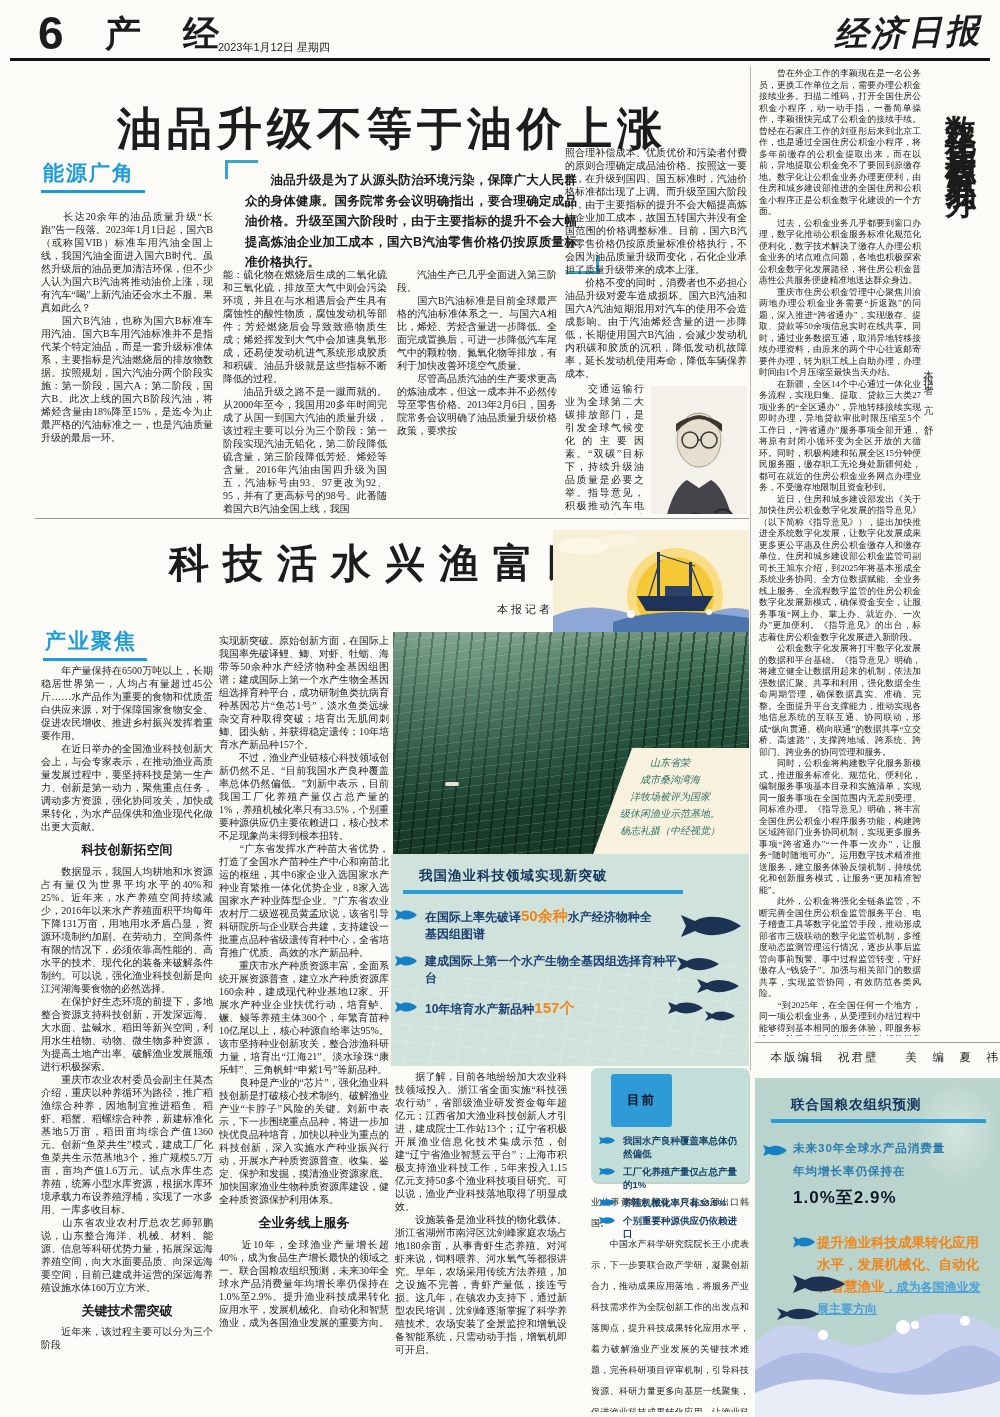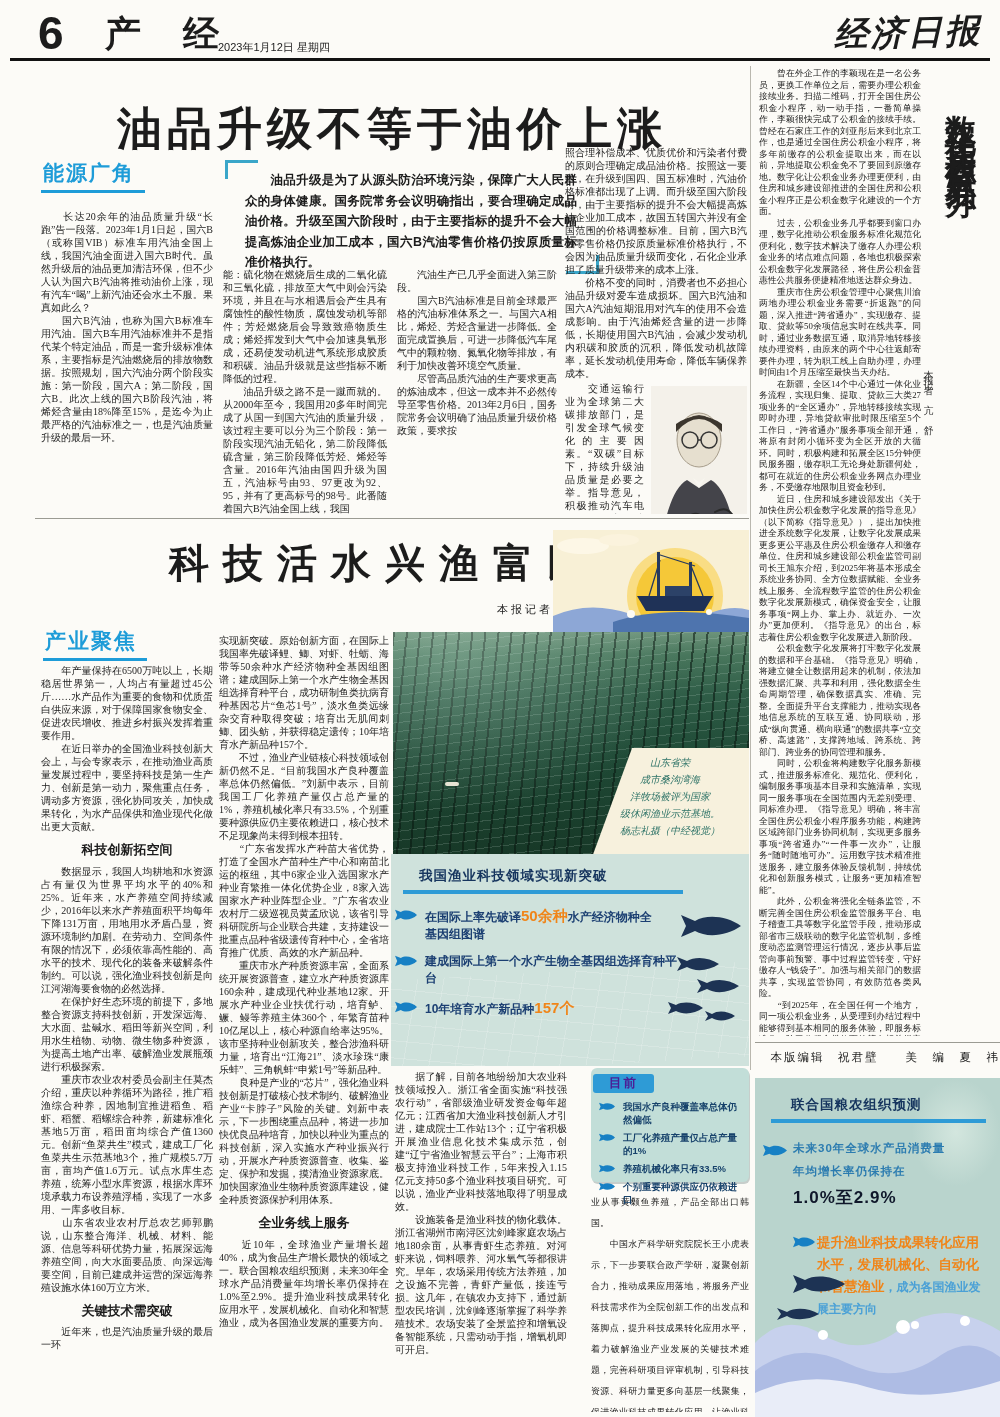--- a/index.html
+++ b/index.html
@@ -44,30 +44,30 @@
   .box-title{font:bold 13.5px/1 "Liberation Sans",sans-serif;color:#16355e;letter-spacing:1px;}
   .box-bar{height:4px;background:#2e9bd6;}
   .bullet{position:relative;padding-left:34px;font:bold 12px/17px "Liberation Sans",sans-serif;color:#1b3f72;}
   .bullet .fish{position:absolute;left:4px;top:2px;}
   .hl{color:#f08519;font-size:15px;}
   .tech-grid{position:absolute;left:0;right:0;bottom:0;height:95px;opacity:.55;background:
       repeating-linear-gradient(100deg, rgba(255,255,255,.35) 0 1px, transparent 1px 26px),
       repeating-linear-gradient(8deg, rgba(255,255,255,.35) 0 1px, transparent 1px 17px);
       transform:skewY(-3deg);}
   .now-box{background:#c2ded8;border-radius:6px;box-shadow:1px 2px 0 rgba(40,70,70,.25);}
-  .now-tab{display:inline-block;background:#2e9bd6;color:#4c1d95;font:bold 12.5px/1 "Liberation Sans",sans-serif;
-      padding:3px 16px;border-radius:3px;margin:6px 0 2px 2px;letter-spacing:2px;}
+  .now-tab{display:inline-block;background:#2e9bd6;color:#0f172a;font:bold 12.5px/1 "Liberation Sans",sans-serif;
+      padding:20px 16px;border-radius:3px;margin:6px 0 2px 20px;letter-spacing:2px;}
   .now-item{position:relative;padding-left:26px;font:bold 9.5px/13px "Liberation Sans",sans-serif;color:#17426b;margin:5px 6px 0 6px;}
   .now-item .fish{position:absolute;left:2px;top:2px;}
   .fao-box{background:#b9d4cd;overflow:hidden;position:relative;}
   .fao-box .soft{position:absolute;inset:0;background:radial-gradient(closest-side at 82% 16%, #d3e6de, transparent);}
   .fao-l1{font:bold 11.5px/1 "Liberation Sans",sans-serif;color:#2c7cb0;letter-spacing:1px;}
   .fao-hl{font:bold 17px/1 "Liberation Sans",sans-serif;color:#0f172a;letter-spacing:1px;}
   .fao-orange{font:bold 13.5px/22px "Liberation Sans",sans-serif;color:#f08519;}
-  .fao-blue{font:bold 12px/22px "Liberation Sans",sans-serif;color:#4aa0d6;}
+  .fao-blue{font:bold 12px/22px "Liberation Sans",sans-serif;color:#4aa0d6;text-decoration:underline;}
   
   .sb-text{font-size:8.8px;line-height:11.5px;text-align:justify;white-space:pre-line;overflow:hidden;}
   .sb-headline{writing-mode:vertical-rl;text-orientation:upright;
       font:bold 31px/1 "Liberation Sans",sans-serif;letter-spacing:6px;}
   .sb-byline{writing-mode:vertical-rl;text-orientation:upright;font:10px/1 "Liberation Serif",serif;letter-spacing:5px;color:#333;}
   .credits{font:11.5px/1 "Liberation Serif",serif;text-align:right;letter-spacing:2px;}
   .vline{background:#b9b7ae;width:1px;}
   .hline{background:#9b9b93;height:1px;}
 </style>
 </head>
@@ -159,21 +159,21 @@
 
     <div class="abs" style="left:6px;top:134px;width:172px;height:748px;overflow:hidden;">
       <div class="body-text">　　年产量保持在6500万吨以上，长期稳居世界第一，人均占有量超过45公斤……水产品作为重要的食物和优质蛋白供应来源，对于保障国家食物安全、促进农民增收、推进乡村振兴发挥着重要作用。
 　　在近日举办的全国渔业科技创新大会上，与会专家表示，在推动渔业高质量发展过程中，要坚持科技是第一生产力、创新是第一动力，聚焦重点任务，调动多方资源，强化协同攻关，加快成果转化，为水产品保供和渔业现代化做出更大贡献。</div>
       <div class="subhead">科技创新拓空间</div>
       <div class="body-text">　　数据显示，我国人均耕地和水资源占有量仅为世界平均水平的40%和25%。近年来，水产养殖空间持续减少，2016年以来水产养殖面积平均每年下降131万亩，用地用水矛盾凸显，资源环境制约加剧。在劳动力、空间条件有限的情况下，必须依靠高性能的、高水平的技术、现代化的装备来破解条件制约。可以说，强化渔业科技创新是向江河湖海要食物的必然选择。
 　　在保护好生态环境的前提下，多地整合资源支持科技创新，开发深远海、大水面、盐碱水、稻田等新兴空间，利用水生植物、动物、微生物多种资源，为提高土地产出率、破解渔业发展瓶颈进行积极探索。
 　　重庆市农业农村委员会副主任莫杰介绍，重庆以种养循环为路径，推广稻渔综合种养，因地制宜推进稻鱼、稻虾、稻蟹、稻螺综合种养，新建标准化基地5万亩，稻田亩均综合产值1360元。创新“鱼菜共生”模式，建成工厂化鱼菜共生示范基地3个，推广规模5.7万亩，亩均产值1.6万元。试点水库生态养殖，统筹小型水库资源，根据水库环境承载力布设养殖浮桶，实现了一水多用、一库多收目标。
 　　山东省农业农村厅总农艺师郭鹏说，山东整合海洋、机械、材料、能源、信息等科研优势力量，拓展深远海养殖空间，向大水面要品质、向深远海要空间，目前已建成并运营的深远海养殖设施水体160万立方米。</div>
       <div class="subhead">关键技术需突破</div>
-      <div class="body-text">　　近年来，也是汽油质量升级的最后一环</div>
+      <div class="body-text">　　近年来，该过程主要可以分为三个阶段</div>
     </div>
     <div class="abs" style="left:184px;top:104px;width:170px;height:778px;overflow:hidden;">
       <div class="body-text">实现新突破。原始创新方面，在国际上我国率先破译鲤、鲫、对虾、牡蛎、海带等50余种水产经济物种全基因组图谱；建成国际上第一个水产生物全基因组选择育种平台，成功研制鱼类抗病育种基因芯片“鱼芯1号”，淡水鱼类远缘杂交育种取得突破；培育出无肌间刺鲫、团头鲂，并获得稳定遗传；10年培育水产新品种157个。
 　　不过，渔业产业链核心科技领域创新仍然不足。“目前我国水产良种覆盖率总体仍然偏低。”刘新中表示，目前我国工厂化养殖产量仅占总产量的1%，养殖机械化率只有33.5%，个别重要种源供应仍主要依赖进口，核心技术不足现象尚未得到根本扭转。
 　　“广东省发挥水产种苗大省优势，打造了全国水产苗种生产中心和南苗北运的枢纽，其中6家企业入选国家水产种业育繁推一体化优势企业，8家入选国家水产种业阵型企业。”广东省农业农村厅二级巡视员黄孟欣说，该省引导科研院所与企业联合共建，支持建设一批重点品种省级遗传育种中心，全省培育推广优质、高效的水产新品种。
 　　重庆市水产种质资源丰富，全面系统开展资源普查，建立水产种质资源库160余种，建成现代种业基地12家。开展水产种业企业扶优行动，培育鲈、鳜、鳗等养殖主体360个，年繁育苗种10亿尾以上，核心种源自给率达95%。该市坚持种业创新攻关，整合涉渔科研力量，培育出“江海21”、淡水珍珠“康乐蚌”、三角帆蚌“申紫1号”等新品种。</div>
       <div class="body-text">　　良种是产业的“芯片”，强化渔业科技创新是打破核心技术制约、破解渔业产业“卡脖子”风险的关键。刘新中表示，下一步围绕重点品种，将进一步加快优良品种培育，加快以种业为重点的科技创新，深入实施水产种业振兴行动，开展水产种质资源普查、收集、鉴定、保护和发掘，摸清渔业资源家底。加快国家渔业生物种质资源库建设，健全种质资源保护利用体系。</div>
       <div class="subhead">全业务线上服务</div>
       <div class="body-text">　　近10年，全球渔业产量增长超40%，成为食品生产增长最快的领域之一。联合国粮农组织预测，未来30年全球水产品消费量年均增长率仍保持在1.0%至2.9%。提升渔业科技成果转化应用水平，发展机械化、自动化和智慧渔业，成为各国渔业发展的重要方向。</div>
     </div>

